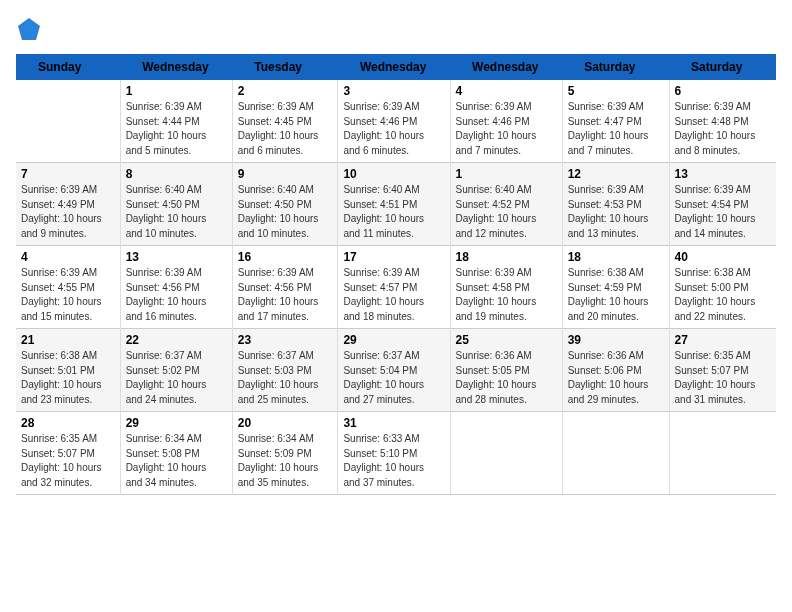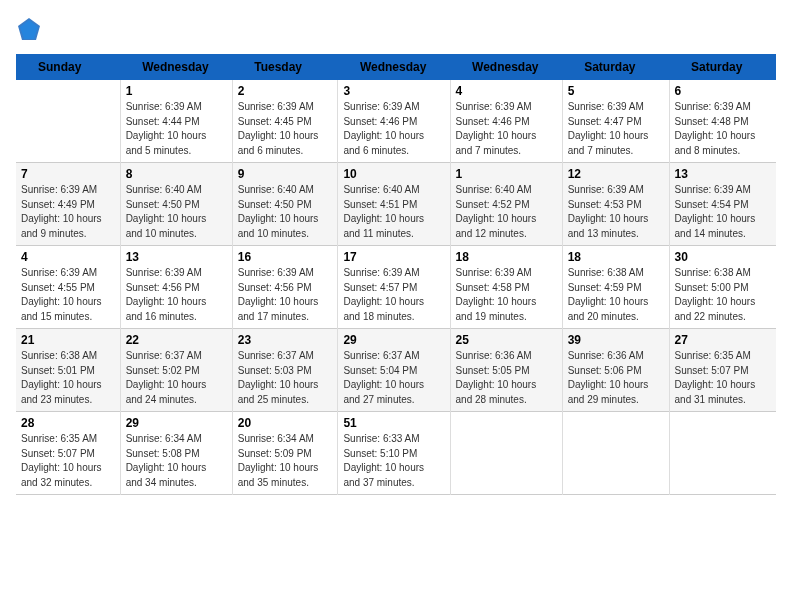--- a/index.html
+++ b/index.html
@@ -185,21 +185,21 @@
         </td>
         <td>
           <span class="day-num">18</span>
           <div class="day-info">Sunrise: 6:39 AM<br>Sunset: 4:58 PM<br>Daylight: 10 hours<br>and 19 minutes.</div>
         </td>
         <td>
           <span class="day-num">18</span>
           <div class="day-info">Sunrise: 6:38 AM<br>Sunset: 4:59 PM<br>Daylight: 10 hours<br>and 20 minutes.</div>
         </td>
         <td>
-          <span class="day-num">30</span>
+          <span class="day-num">40</span>
           <div class="day-info">Sunrise: 6:38 AM<br>Sunset: 5:00 PM<br>Daylight: 10 hours<br>and 22 minutes.</div>
         </td>
       </tr>
       <tr class="row-alt">
         <td>
           <span class="day-num">21</span>
           <div class="day-info">Sunrise: 6:38 AM<br>Sunset: 5:01 PM<br>Daylight: 10 hours<br>and 23 minutes.</div>
         </td>
         <td>
           <span class="day-num">22</span>
@@ -233,21 +233,21 @@
         </td>
         <td>
           <span class="day-num">29</span>
           <div class="day-info">Sunrise: 6:34 AM<br>Sunset: 5:08 PM<br>Daylight: 10 hours<br>and 34 minutes.</div>
         </td>
         <td>
           <span class="day-num">20</span>
           <div class="day-info">Sunrise: 6:34 AM<br>Sunset: 5:09 PM<br>Daylight: 10 hours<br>and 35 minutes.</div>
         </td>
         <td>
-          <span class="day-num">51</span>
+          <span class="day-num">31</span>
           <div class="day-info">Sunrise: 6:33 AM<br>Sunset: 5:10 PM<br>Daylight: 10 hours<br>and 37 minutes.</div>
         </td>
         <td></td>
         <td></td>
         <td></td>
       </tr>
     </tbody>
 </table>
 
 </body></html>

